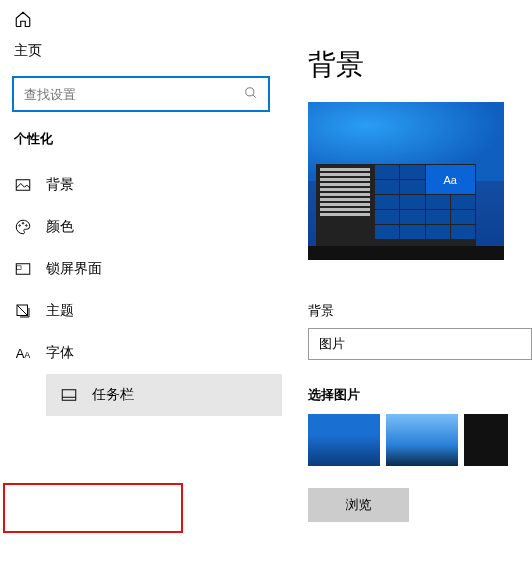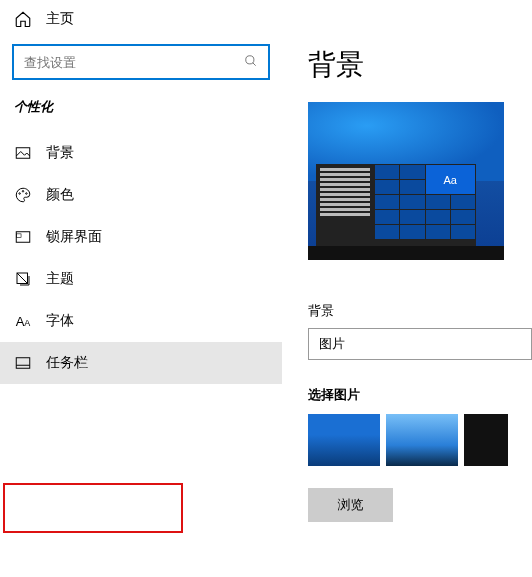--- a/index.html
+++ b/index.html
@@ -1,28 +1,28 @@
 <!DOCTYPE html>
 <html><head>
 <meta charset="utf-8">
 <style>
   html,body{margin:0;padding:0;font-family:"Segoe UI","Microsoft YaHei",sans-serif;background:#fff;color:#000;font-size:14px;}
   .app{display:flex;width:532px;height:577px;overflow:hidden;position:relative;}
   .sidebar{width:310px;box-sizing:border-box;background:#fff;display:flex;flex-direction:column;position:relative;}
   .sb-title{padding:8px 12px 10px;font-size:12px;}
-  .sb-home{display:flex;align-items:flex-start;gap:14px;padding:10px 16px 10px 14px;cursor:pointer;}
+  .sb-home{display:flex;align-items:flex-start;gap:14px;padding:10px 16px 10px 14px;cursor:pointer;flex-direction:column;}
   .sb-home .icon{width:18px;height:18px;display:flex;align-items:center;justify-content:center;}
   .search-wrap{margin:6px 12px 14px;}
   .search{display:flex;align-items:center;border:2px solid #0078D4;height:32px;padding:0 8px;}
   .search input{flex:1;border:none;outline:none;font-size:13px;color:#3b82f6;background:transparent;}
   .search .sicon{width:16px;height:16px;color:#666;}
-  .cat{padding:4px 14px 10px;font-size:13px;font-weight:600;font-style:italic;}
+  .cat{padding:4px 14px 10px;font-size:13px;font-weight:600;}
   .nav{display:flex;flex-direction:column;margin-top:6px;}
   .nav-item{display:flex;align-items:center;gap:14px;padding:12px 14px;cursor:pointer;}
-  .nav-item.selected{background:#e6e6e6;}
+  .nav-item.selected{background:#e6e6e6;margin-left:46px;}
   .nav-item .icon{width:18px;height:18px;display:flex;align-items:center;justify-content:center;color:#000;}
   .nav-item .lbl{font-size:14px;}
   .red-box{position:absolute;border:2px solid #d11;pointer-events:none;}
   .main{flex:1;padding:0 0 0 26px;box-sizing:border-box;}
   .page-title{font-size:28px;font-weight:400;margin:46px 0 18px;}
   .preview{width:196px;height:158px;background:linear-gradient(#1a5fb4 0%,#0b3d91 100%);position:relative;overflow:hidden;}
   .pv-light{position:absolute;left:0;right:0;top:0;height:50%;background:radial-gradient(ellipse at 30% 30%,#2a9df4 0%,#0f5fbf 70%);}
   .pv-taskbar{position:absolute;left:0;right:0;bottom:0;height:14px;background:#111;}
   .pv-start{position:absolute;left:8px;bottom:14px;width:160px;height:82px;background:#222;display:flex;}
   .pv-menu{width:58px;display:flex;flex-direction:column;gap:2px;padding:4px;box-sizing:border-box;}
@@ -30,21 +30,21 @@
   .pv-tiles{flex:1;display:grid;grid-template-columns:repeat(4,1fr);grid-auto-rows:14px;gap:1px;background:#222;padding:1px;}
   .pv-tiles div{background:#0a4a9e;}
   .tile-aa{grid-column:3/5;grid-row:1/3;background:#0b63d8 !important;display:flex;align-items:center;justify-content:center;color:#fff;font-size:11px;}
   .section-lbl{font-size:13px;margin-top:42px;margin-bottom:8px;}
   .combo{border:1px solid #999;width:224px;height:32px;display:flex;align-items:center;padding:0 10px;box-sizing:border-box;justify-content:space-between;font-size:13px;cursor:pointer;}
   .thumbs{display:flex;gap:6px;margin-top:10px;}
   .thumb{width:72px;height:52px;flex-shrink:0;}
   .thumb1{background:linear-gradient(#1a6fd3 40%,#0a3c7a 100%);position:relative;}
   .thumb2{background:linear-gradient(#78bff7 0%,#2a7fd8 60%,#0a2a4a 100%);}
   .thumb3{background:#111;width:44px;}
-  .browse{margin-top:22px;width:85px;height:34px;background:#ccc;border:none;font-size:13px;cursor:pointer;}
+  .browse{margin-top:22px;width:101px;height:34px;background:#ccc;border:none;font-size:13px;cursor:pointer;}
   svg{display:block;}
 </style>
 </head>
 <body>
 
 <div class="app">
   <div class="sidebar">
 
     <div class="sb-home">
       <span class="icon">

